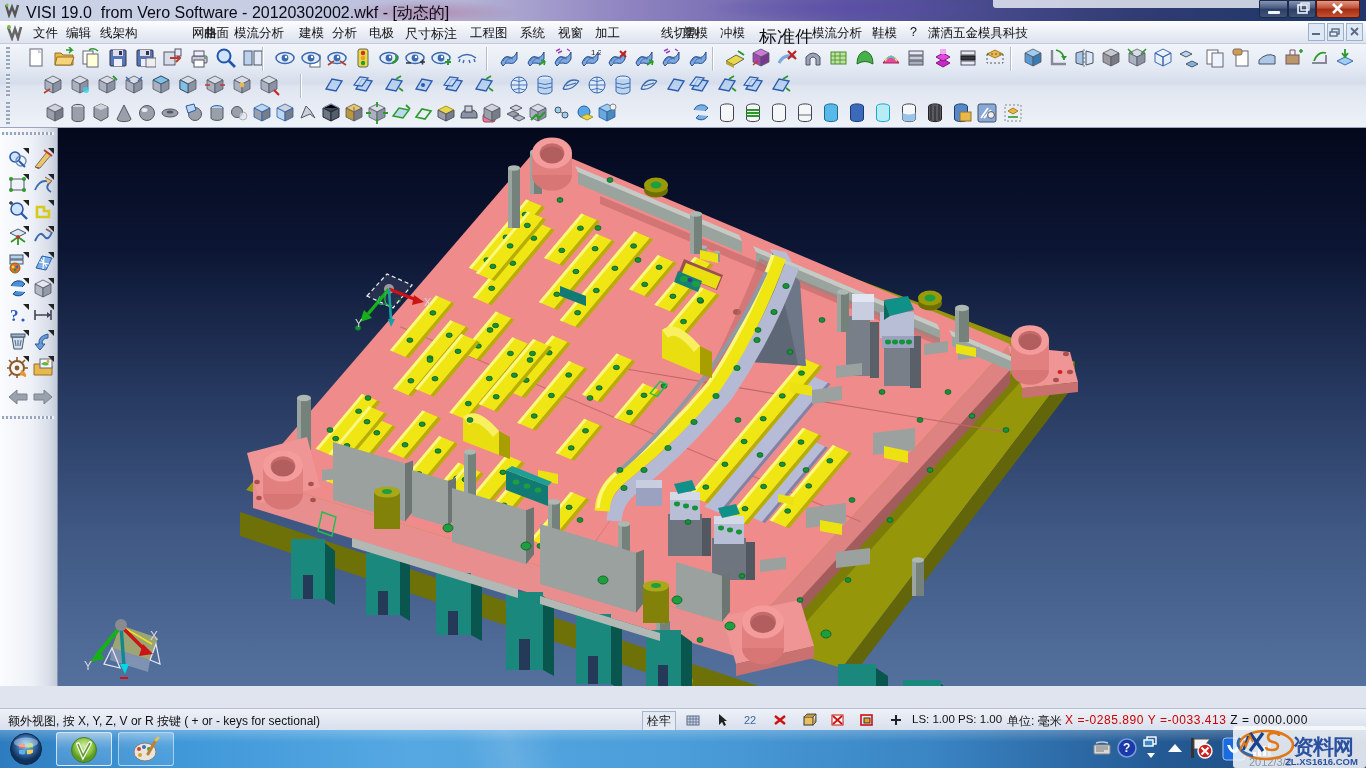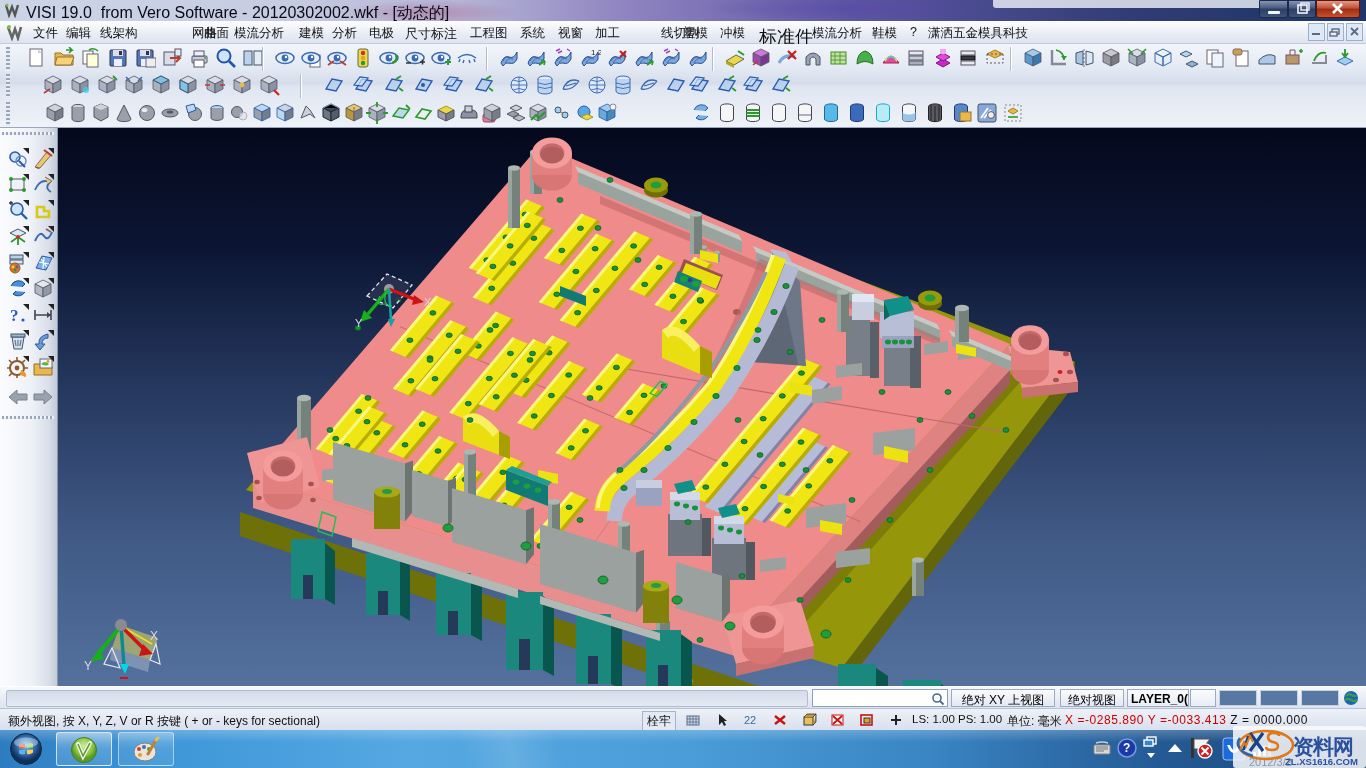--- a/index.html
+++ b/index.html
@@ -1223,40 +1223,20 @@
           <polygon points="16,0 22,0 22,6" fill="#222"></polygon>
         </svg></div>
       <div class="abs" style="left:7px;top:258px;"><svg width="22" height="22" viewBox="0 0 22 22">
           <path d="M2 11 L10 4 L10 8 L20 8 L20 14 L10 14 L10 18 Z" fill="#9aa2ae" stroke="#7a828e"></path>
         </svg></div>
       <div class="abs" style="left:32px;top:258px;"><svg width="22" height="22" viewBox="0 0 22 22">
           <path d="M20 11 L12 4 L12 8 L2 8 L2 14 L12 14 L12 18 Z" fill="#9aa2ae" stroke="#7a828e"></path>
         </svg></div>
       <div class="abs" style="left:2px;top:288px;width:52px;height:3px;background:repeating-linear-gradient(90deg,#9aa6ba 0 2px,#eef1f7 2px 4px);"></div>
     </div>
-    <div class="abs" style="left:0;top:686px;width:1366px;height:22px;background:linear-gradient(180deg,#f6f8fb,#dde4f0);border-top:1px solid #fff;">
-<div class="abs" style="left:6px;top:3px;width:802px;height:17px;background:linear-gradient(180deg,#d4dcea,#e4eaf4);border:1px solid #b0bccf;border-radius:2px;"></div>
-<div class="abs" style="left:812px;top:2px;width:136px;height:18px;background:#fff;border:1px solid #8aa0bc;">
-<svg class="abs" style="left:118px;top:2px;" width="14" height="14">
-          <circle cx="6" cy="6" r="4" stroke="#4a6a9a" stroke-width="1.6" fill="none"></circle>
-          <path d="M9 9 L12.5 12.5" stroke="#4a6a9a" stroke-width="1.8"></path>
-        </svg>
-      </div>
-<div class="abs" style="left:951px;top:2px;width:104px;height:18px;background:linear-gradient(180deg,#fafbfd,#e2e8f2);border:1px solid #9cabc2;font-size:12px;text-align:center;padding-top:2px;">绝对 XY 上视图</div>
-<div class="abs" style="left:1060px;top:2px;width:64px;height:18px;background:linear-gradient(180deg,#fafbfd,#e2e8f2);border:1px solid #9cabc2;font-size:12px;text-align:center;padding-top:2px;">绝对视图</div>
-<div class="abs" style="left:1127px;top:2px;width:62px;height:18px;background:linear-gradient(180deg,#fafbfd,#e8edf5);border:1px solid #9cabc2;font-size:12px;font-weight:bold;padding:2px 0 0 3px;white-space:nowrap;overflow:hidden;">LAYER_0(</div>
-<div class="abs" style="left:1190px;top:2px;width:26px;height:18px;background:linear-gradient(180deg,#fafbfd,#e8edf5);border:1px solid #9cabc2;"></div>
-<div class="abs" style="left:1219px;top:3px;width:38px;height:16px;background:#5878a4;border:1px solid #c8d2e0;"></div>
-<div class="abs" style="left:1260px;top:3px;width:38px;height:16px;background:#5878a4;border:1px solid #c8d2e0;"></div>
-<div class="abs" style="left:1301px;top:3px;width:38px;height:16px;background:#5878a4;border:1px solid #c8d2e0;"></div>
-<svg class="abs" style="left:1343px;top:3px;" width="16" height="16">
-        <circle cx="8" cy="8" r="7" fill="#2060c0"></circle>
-        <path d="M3 6 Q6 3 9 5 Q12 7 13 5 M2 10 Q5 8 8 10 Q11 12 14 10" stroke="#30a040" stroke-width="2.4" fill="none"></path>
-      </svg>
-</div>
     <div class="abs" style="left:0;top:708px;width:1366px;height:22px;background:linear-gradient(180deg,#eef1f7,#d8e0ee);border-top:1px solid #b8c2d4;font-size:12px;color:#111;">
       <div class="abs" style="left:8px;top:4px;text-align:center;">额外视图, 按 X, Y, Z, V or R 按键 ( + or - keys for sectional)</div>
       <div class="abs" style="left:642px;top:2px;width:34px;height:23px;border:1px solid #a8b4c8;background:#e4eaf4;text-align:center;padding-top:1px;">栓牢</div>
       <svg class="abs" style="left:685px;top:3px;" width="16" height="16">
         <rect x="2" y="4" width="12" height="9" fill="#c8d4e8" stroke="#5a6a88"></rect>
         <path d="M2 7 H14 M2 10 H14 M5 4 V13 M8 4 V13 M11 4 V13" stroke="#5a6a88" stroke-width="0.8"></path>
       </svg>
       <svg class="abs" style="left:714px;top:3px;" width="16" height="16">
         <path d="M5 2 L5 13 L8 10 L10 14 L12 13 L10 9 L13 9 Z" fill="#222"></path>
       </svg>

